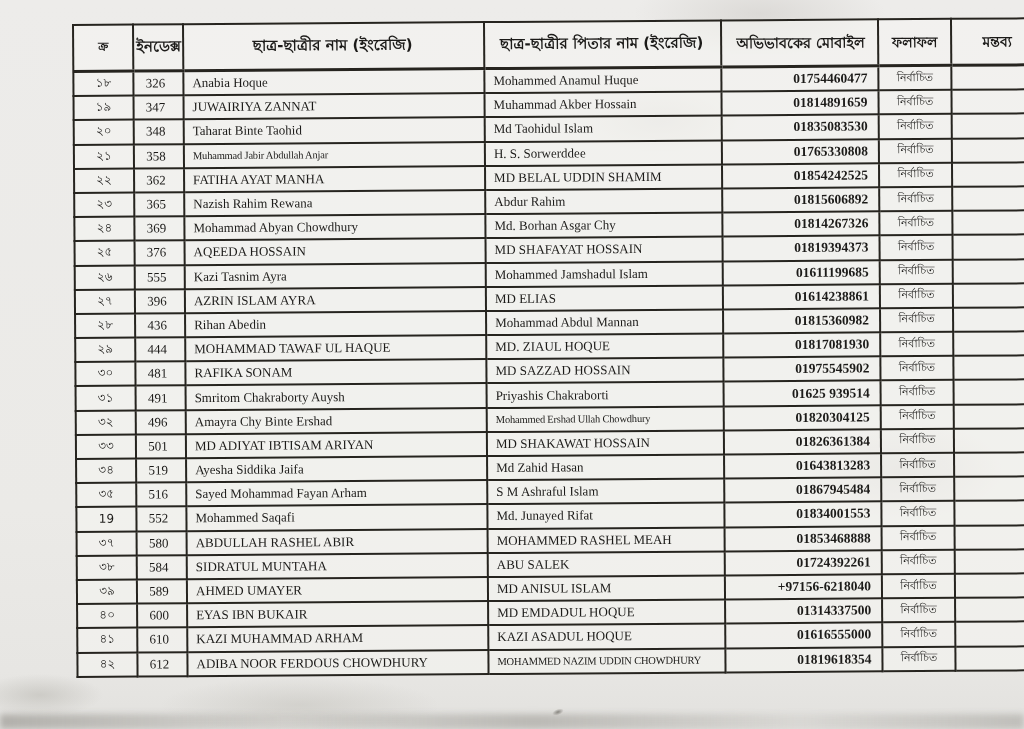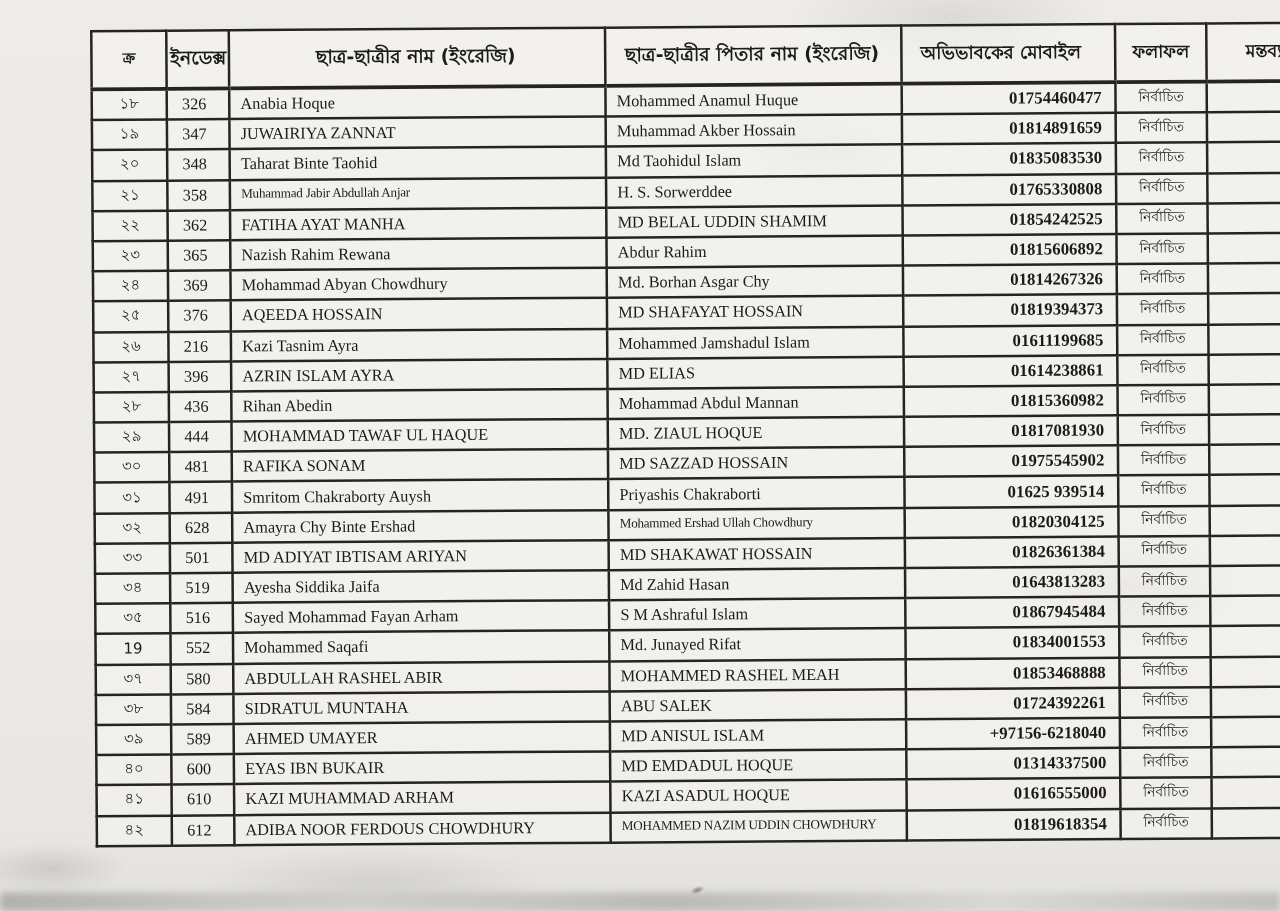--- a/index.html
+++ b/index.html
@@ -44,21 +44,21 @@
 <div class="scan-noise"></div>
 
 <div class="table-wrap">
   <table>
     <thead>
       <tr>
         <th class="c-serial bn">ক্র</th>
         <th class="c-index bn" style="text-align:center;padding-right:0;">ইনডেক্স নং</th>
         <th class="c-name bn" style="text-align:center;padding-left:0;">ছাত্র-ছাত্রীর নাম (ইংরেজি)</th>
         <th class="c-father bn" style="text-align:center;padding-left:0;">ছাত্র-ছাত্রীর পিতার নাম (ইংরেজি)</th>
-        <th class="c-mobile bn" style="text-align:center;padding-right:14px;font-size:14.5px;">অভিভাবকের মোবাইল</th>
+        <th class="c-mobile bn" style="text-align:center;padding-right:0;font-size:14.5px;">অভিভাবকের মোবাইল</th>
         <th class="c-result bn" style="font-size:14px;">ফলাফল</th>
         <th class="c-comment bn" style="text-align:center;font-size:14px;">মন্তব্য</th>
       </tr>
     </thead>
     <tbody>
         <tr>
           <td class="c-serial bn">১৮</td>
           <td class="c-index">326</td>
           <td class="c-name">Anabia Hoque</td>
           <td class="c-father">Mohammed Anamul Huque</td>
@@ -124,21 +124,21 @@
           <td class="c-serial bn">২৫</td>
           <td class="c-index">376</td>
           <td class="c-name">AQEEDA HOSSAIN</td>
           <td class="c-father">MD SHAFAYAT HOSSAIN</td>
           <td class="c-mobile">01819394373</td>
           <td class="c-result bn">নির্বাচিত</td>
           <td class="c-comment"></td>
         </tr>
         <tr>
           <td class="c-serial bn">২৬</td>
-          <td class="c-index">216</td>
+          <td class="c-index">555</td>
           <td class="c-name">Kazi Tasnim Ayra</td>
           <td class="c-father">Mohammed Jamshadul Islam</td>
           <td class="c-mobile">01611199685</td>
           <td class="c-result bn">নির্বাচিত</td>
           <td class="c-comment"></td>
         </tr>
         <tr>
           <td class="c-serial bn">২৭</td>
           <td class="c-index">396</td>
           <td class="c-name">AZRIN ISLAM AYRA</td>
@@ -178,21 +178,21 @@
           <td class="c-serial bn">৩১</td>
           <td class="c-index">491</td>
           <td class="c-name">Smritom Chakraborty Auysh</td>
           <td class="c-father">Priyashis Chakraborti</td>
           <td class="c-mobile">01625 939514</td>
           <td class="c-result bn">নির্বাচিত</td>
           <td class="c-comment"></td>
         </tr>
         <tr>
           <td class="c-serial bn">৩২</td>
-          <td class="c-index">628</td>
+          <td class="c-index">496</td>
           <td class="c-name">Amayra Chy Binte Ershad</td>
           <td class="c-father small">Mohammed Ershad Ullah Chowdhury</td>
           <td class="c-mobile">01820304125</td>
           <td class="c-result bn">নির্বাচিত</td>
           <td class="c-comment"></td>
         </tr>
         <tr>
           <td class="c-serial bn">৩৩</td>
           <td class="c-index">501</td>
           <td class="c-name">MD ADIYAT IBTISAM ARIYAN</td>

